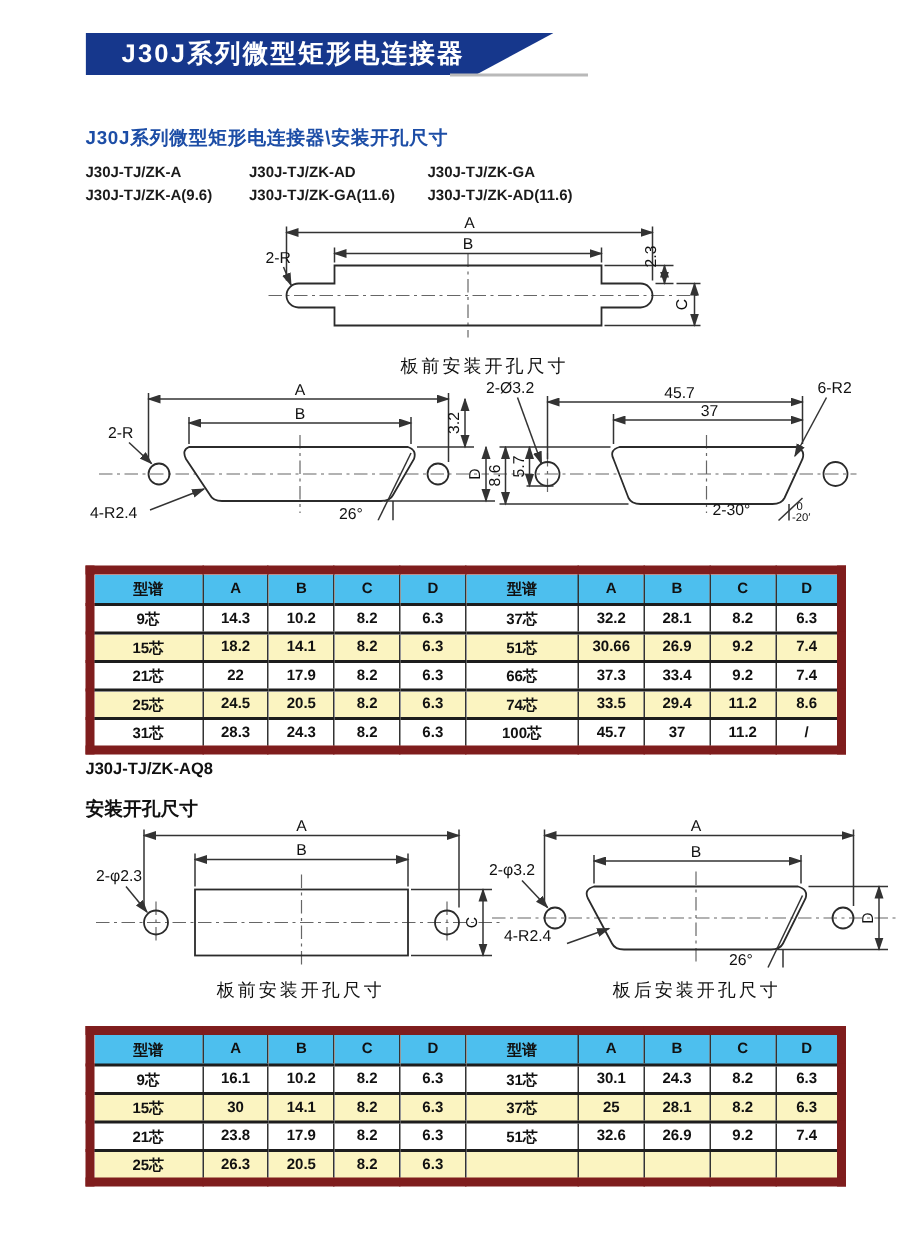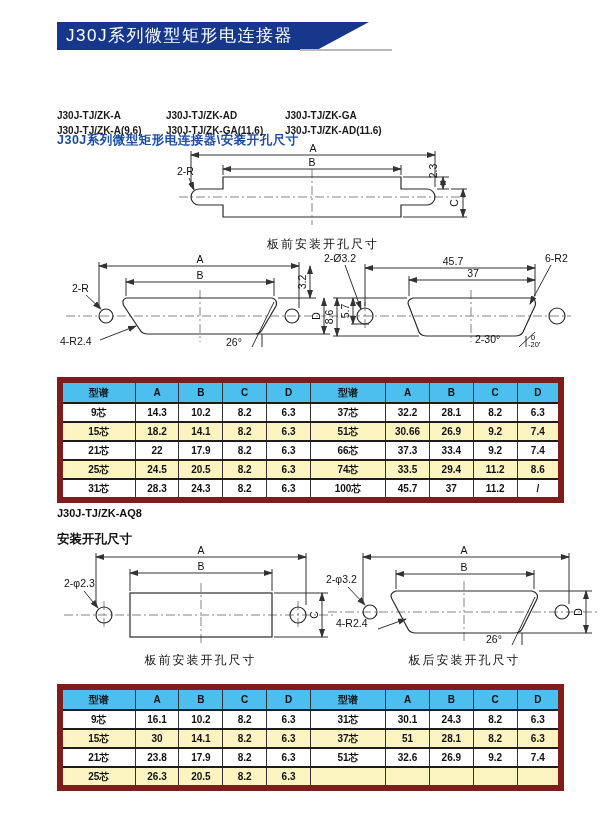--- a/index.html
+++ b/index.html
@@ -2,25 +2,25 @@
 <html><head>
 <meta charset="utf-8">
 <style>
   html,body { margin:0; padding:0; background:#ffffff; }
   .page { position:relative; width:613px; height:825px; background:#fff; overflow:hidden;
           font-family:"Liberation Sans", sans-serif; color:#111; }
 
   
   .banner { position:absolute; left:57px; top:22px; width:312px; height:28px;
             background:#16378c; clip-path:polygon(0 0,100% 0,calc(100% - 52px) 100%,0 100%);
-            color:#fff; font-weight:normal; font-size:17px; line-height:28px;
-            padding-left:9px; box-sizing:border-box; letter-spacing:1.5px; }
+            color:#fff; font-weight:bold; font-size:17px; line-height:28px;
+            padding-left:24px; box-sizing:border-box; letter-spacing:1.5px; }
   .banner-line { position:absolute; left:300px; top:49px; width:92px; height:2px; background:#b9b9b9; }
 
-  .sec-title { position:absolute; left:57px; top:84px; color:#1c4da6; font-weight:bold; font-size:12.5px; letter-spacing:0.5px;margin-top:48px; }
+  .sec-title { position:absolute; left:57px; top:84px; color:#1c4da6; font-weight:bold; font-size:12.5px; letter-spacing:0.5px; }
 
   .models { position:absolute; left:57px; top:110px; display:grid;
             grid-template-columns:109px 119px 1fr; row-gap:4px;
             font-size:10px; font-weight:bold; color:#1a1a1a; }
 
   .model-label { position:absolute; left:57px; top:507px; font-size:11px; font-weight:bold; }
   .sub-title   { position:absolute; left:57px; top:531px; font-size:12.5px; font-weight:bold; }
 
   .draw { position:absolute; }
   .cap  { text-align:center; font-size:12px; color:#111; letter-spacing:2px;
@@ -392,21 +392,21 @@
           <td>8.2</td>
           <td>6.3</td>
         </tr>
         <tr>
           <td>15芯</td>
           <td>30</td>
           <td>14.1</td>
           <td>8.2</td>
           <td>6.3</td>
           <td>37芯</td>
-          <td>51</td>
+          <td>25</td>
           <td>28.1</td>
           <td>8.2</td>
           <td>6.3</td>
         </tr>
         <tr>
           <td>21芯</td>
           <td>23.8</td>
           <td>17.9</td>
           <td>8.2</td>
           <td>6.3</td>

